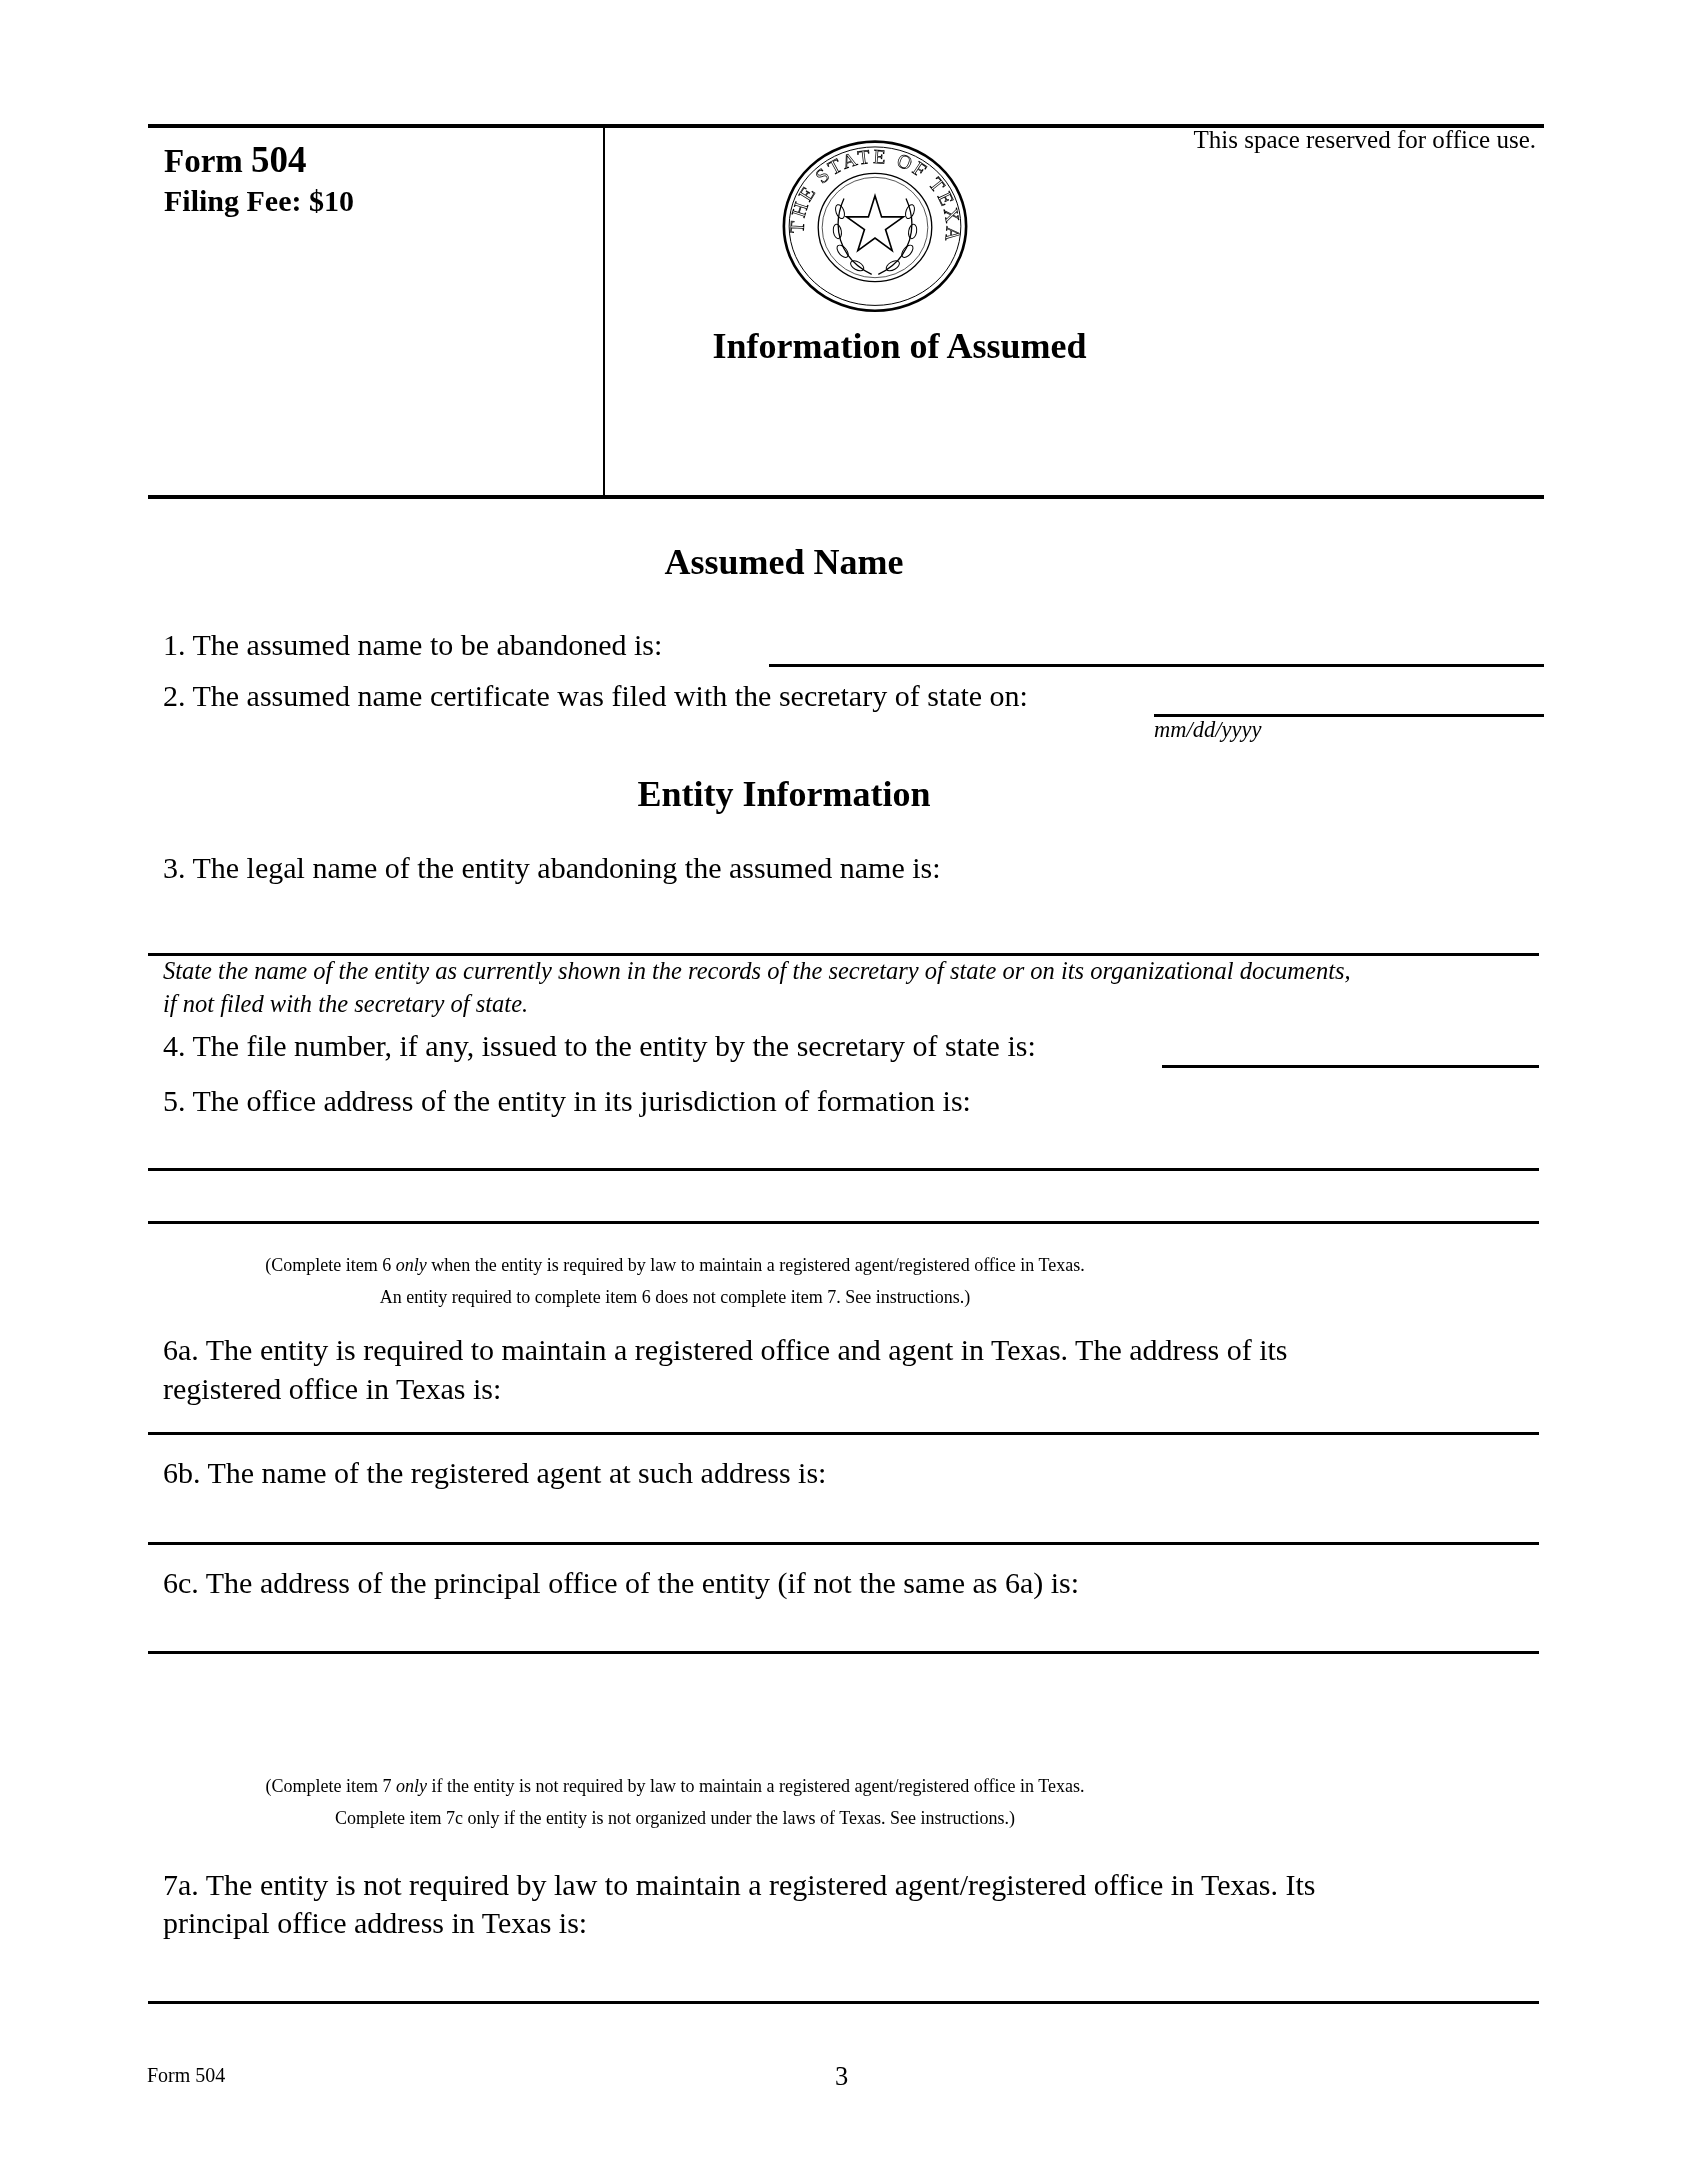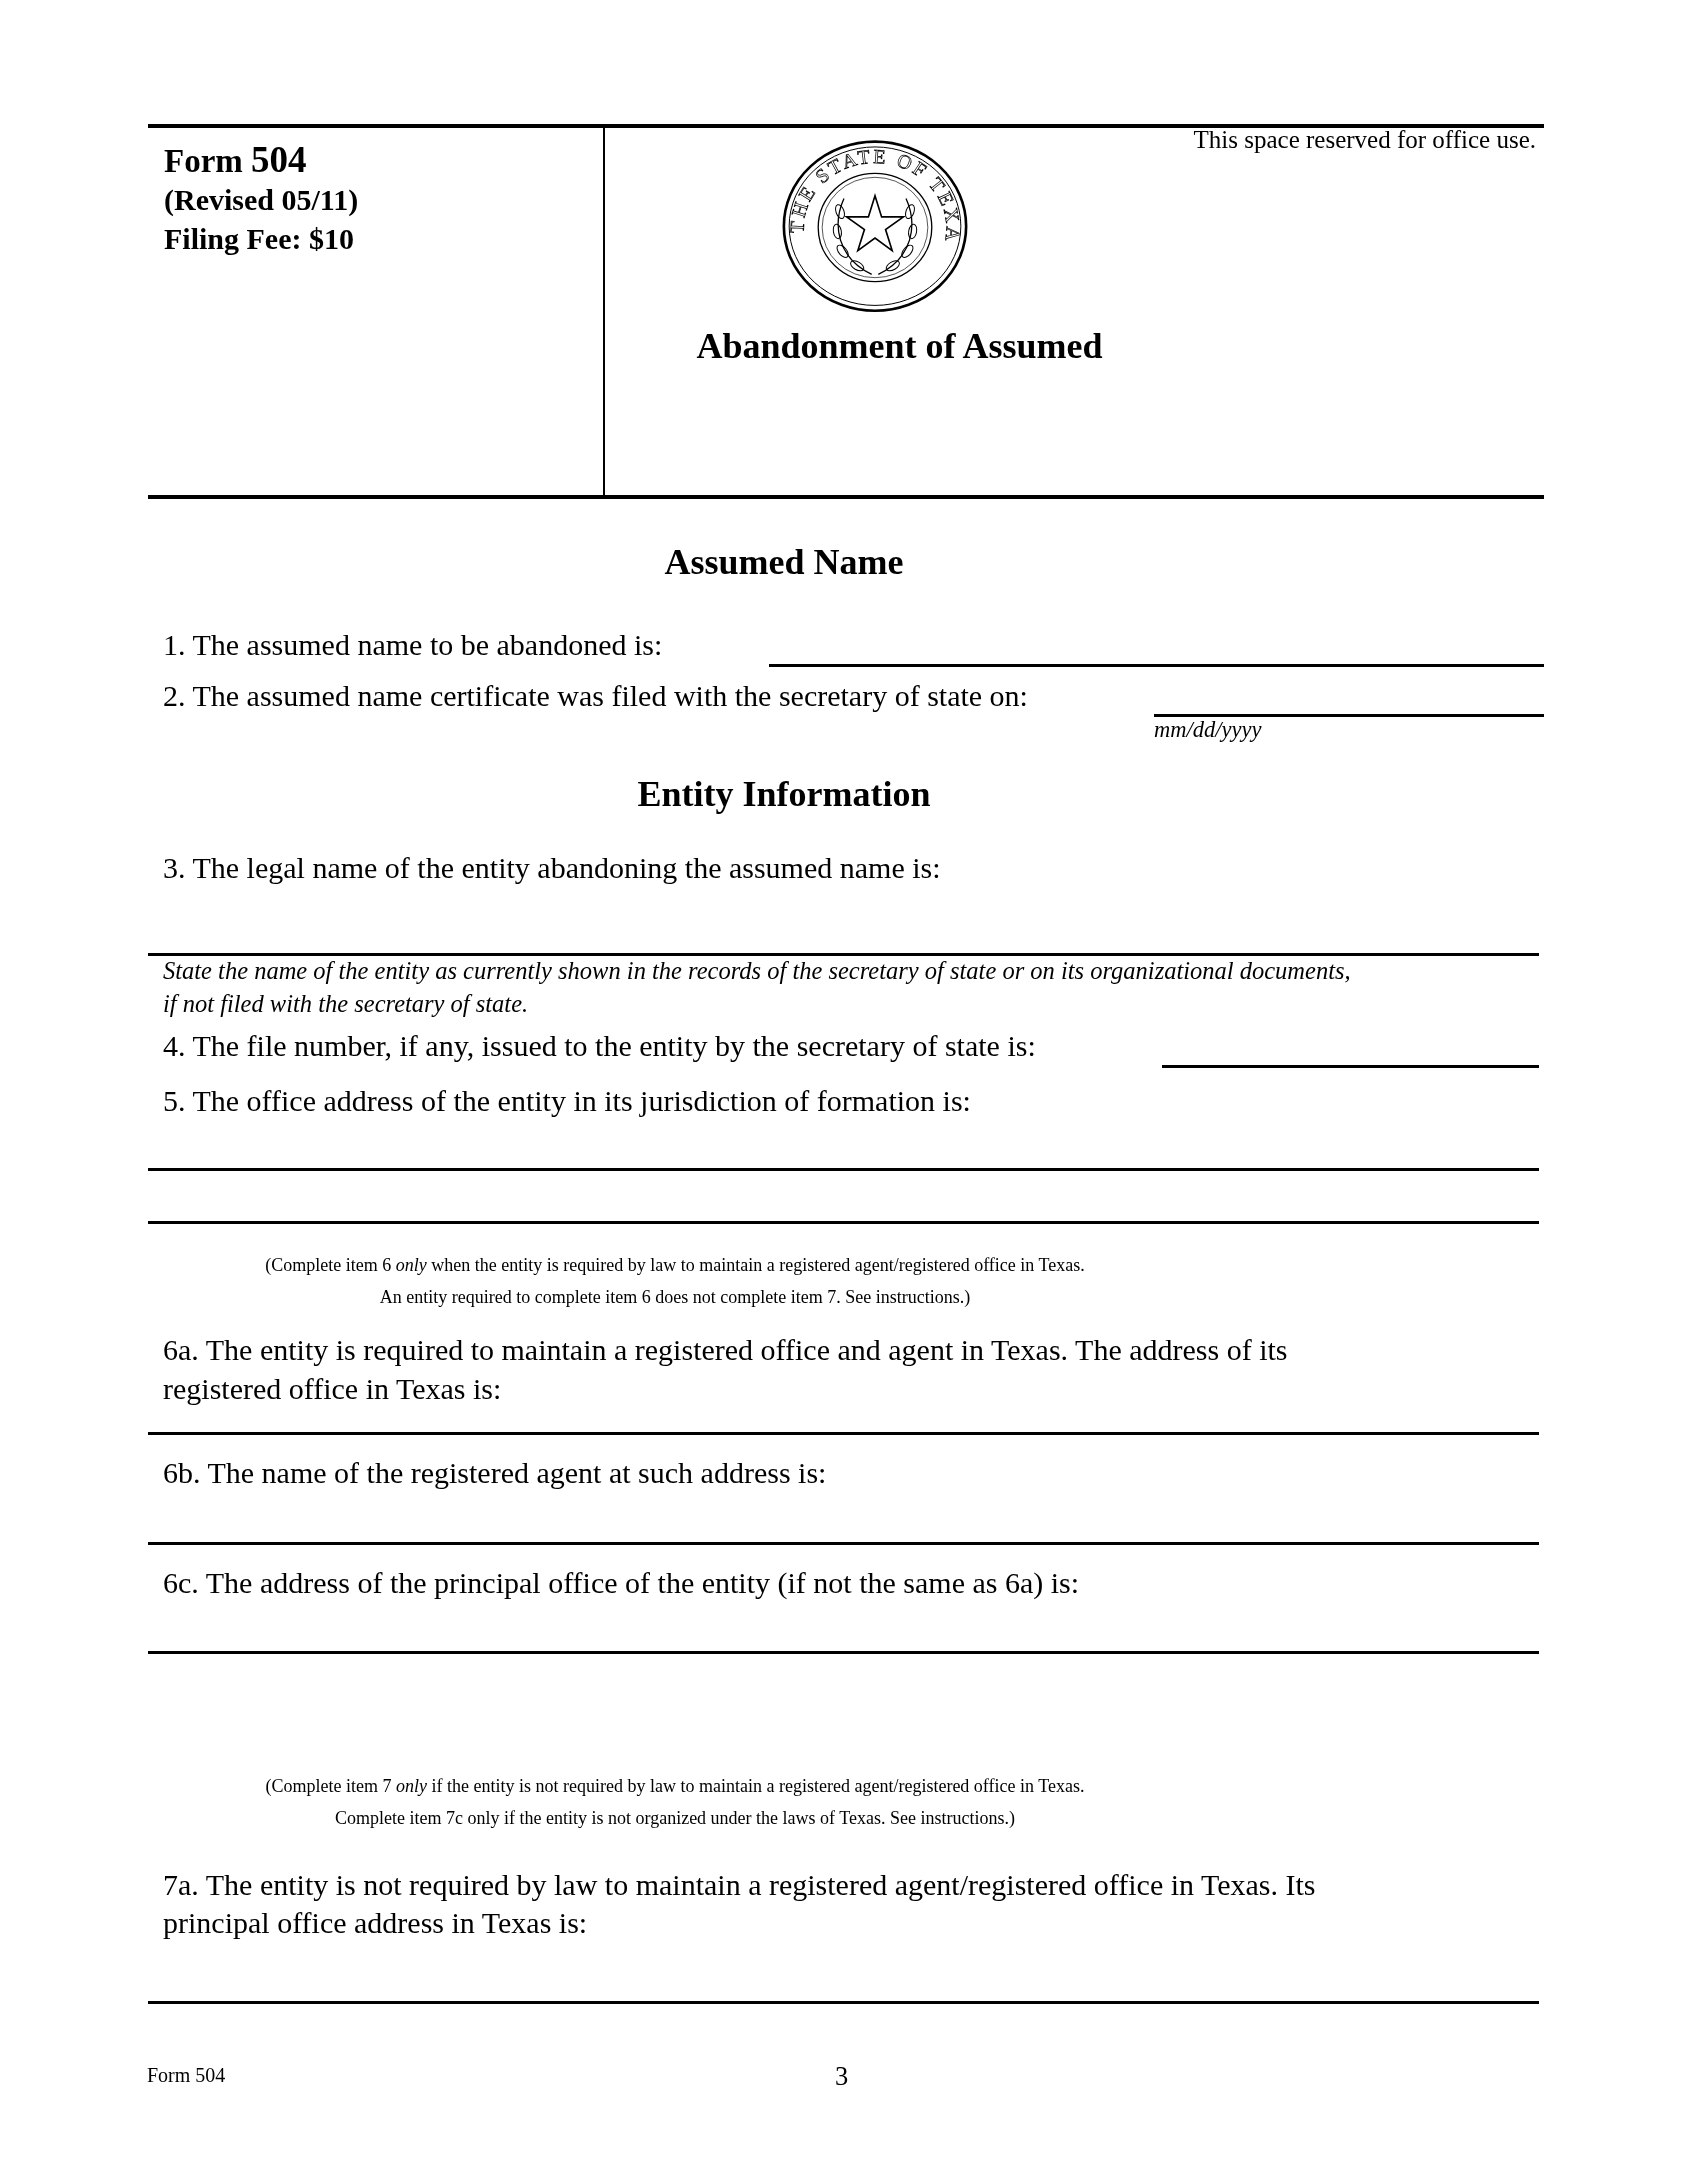--- a/index.html
+++ b/index.html
@@ -34,21 +34,20 @@
 
 <div class="rule" style="left:148px; top:124px; width:1396px; height:4px;"></div>
 <div class="rule" style="left:603px; top:126px; width:2px; height:370px;"></div>
 <div class="rule" style="left:148px; top:495px; width:1396px; height:4px;"></div>
 
 <div class="abs hdr-left">
   <div class="t1">
     <span>Form</span>
     <span class="big">504</span>
   </div>
-  <div class="t2">(Revised 05/11)</div>
   <div class="fee">Filing Fee: $10</div>
 </div>
 
 <div class="abs office-use">This space reserved for office use.</div>
 
 <div class="abs seal">
   <svg width="192" height="175" viewBox="0 0 290 265">
     <ellipse cx="145" cy="132" rx="138" ry="128" fill="none" stroke="#000" stroke-width="4"></ellipse>
     <ellipse cx="145" cy="132" rx="130" ry="120" fill="none" stroke="#000" stroke-width="1.5"></ellipse>
     <ellipse cx="145" cy="134" rx="86" ry="82" fill="none" stroke="#000" stroke-width="2"></ellipse>
@@ -67,21 +66,21 @@
       <ellipse cx="118" cy="192" rx="6" ry="11" transform="rotate(-60 118 192)"></ellipse>
       <ellipse cx="198" cy="110" rx="6" ry="11" transform="rotate(20 198 110)"></ellipse>
       <ellipse cx="202" cy="140" rx="6" ry="11" transform="rotate(10 202 140)"></ellipse>
       <ellipse cx="194" cy="170" rx="6" ry="11" transform="rotate(40 194 170)"></ellipse>
       <ellipse cx="172" cy="192" rx="6" ry="11" transform="rotate(60 172 192)"></ellipse>
     </g>
   </svg>
 </div>
 
 <div class="abs form-title">
-  <div>Abandonment of Assumed</div>
+  <div>Information of Assumed</div>
 </div>
 
 <div class="abs section-h" style="top:541px;">Assumed Name</div>
 
 <div class="abs q" style="left:163px; top:626px;">1.  The assumed name to be abandoned is:</div>
 <div class="rule" style="left:769px; top:664px; width:775px; height:3.3px;"></div>
 
 <div class="abs q" style="left:163px; top:677px;">2.  The assumed name certificate was filed with the secretary of state on:</div>
 <div class="rule" style="left:1154px; top:714px; width:390px; height:3.3px;"></div>
 <div class="abs date-hint" style="left:1154px; top:717px;">mm/dd/yyyy</div>

